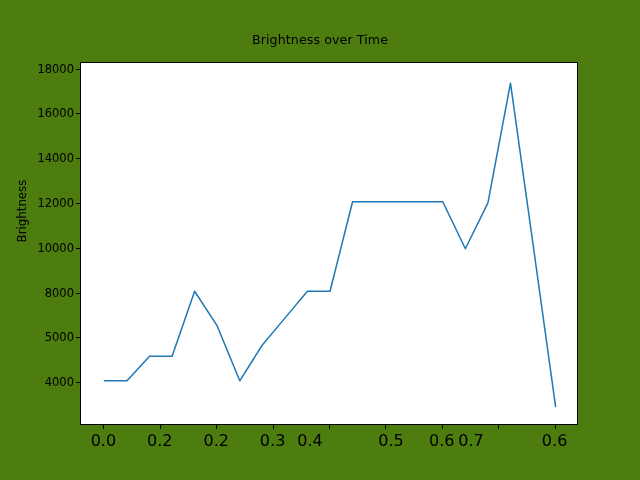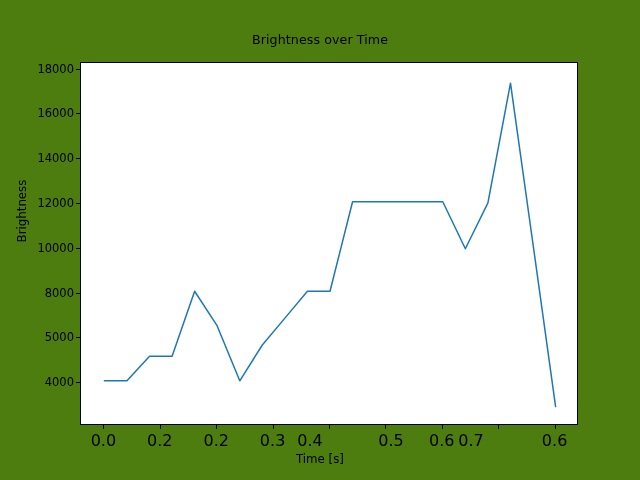--- a/index.html
+++ b/index.html
@@ -157,16 +157,15 @@
       <div class="xtick-mark" style="left: 498.196px;"></div>
       <div class="xtick-mark" style="left: 554.595px;"></div>
     </div>
 
   <div id="plot-area">
     <svg id="data-svg" viewBox="0 0 498 363" preserveAspectRatio="none">
       <polyline id="data-line" fill="none" stroke="#1f77b4" stroke-width="1.5" stroke-linejoin="round" stroke-linecap="round" points="23.41,317.79 45.96,317.79 68.52,293.18 91.08,293.18 113.64,228.27 136.20,262.96 158.76,317.79 181.32,281.99 203.88,255.13 226.44,228.27 249.00,228.27 271.56,138.75 294.12,138.75 316.68,138.75 339.24,138.75 361.80,138.75 384.36,185.75 406.92,139.87 429.48,20.14 452.04,181.28 474.59,343.53"></polyline>
     </svg>
   </div>
 
-  <div id="xlabel">Time [s]</div>
   <div id="ylabel">Brightness</div>
 
 </div>
 
 </body></html>

